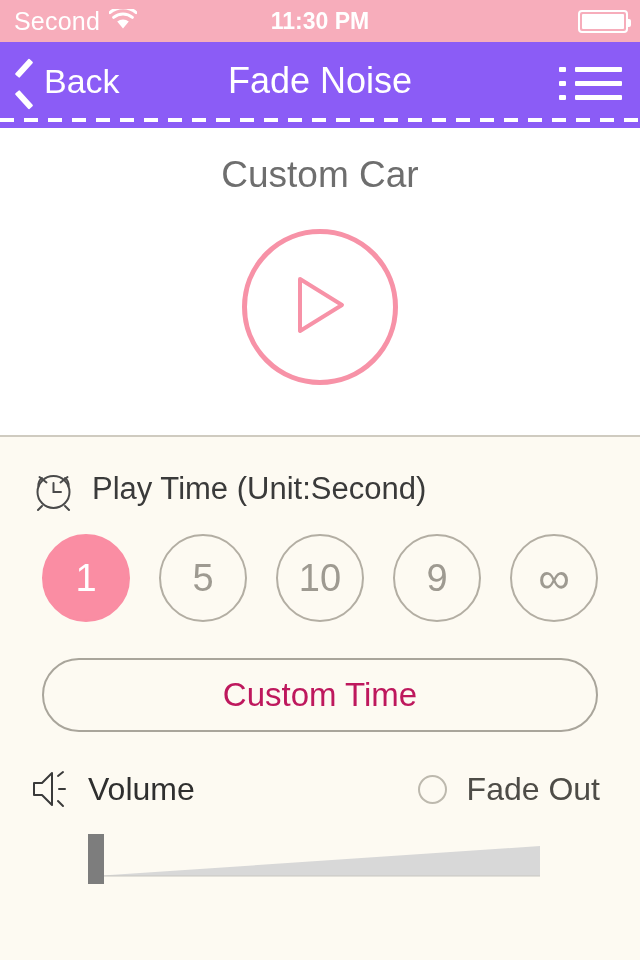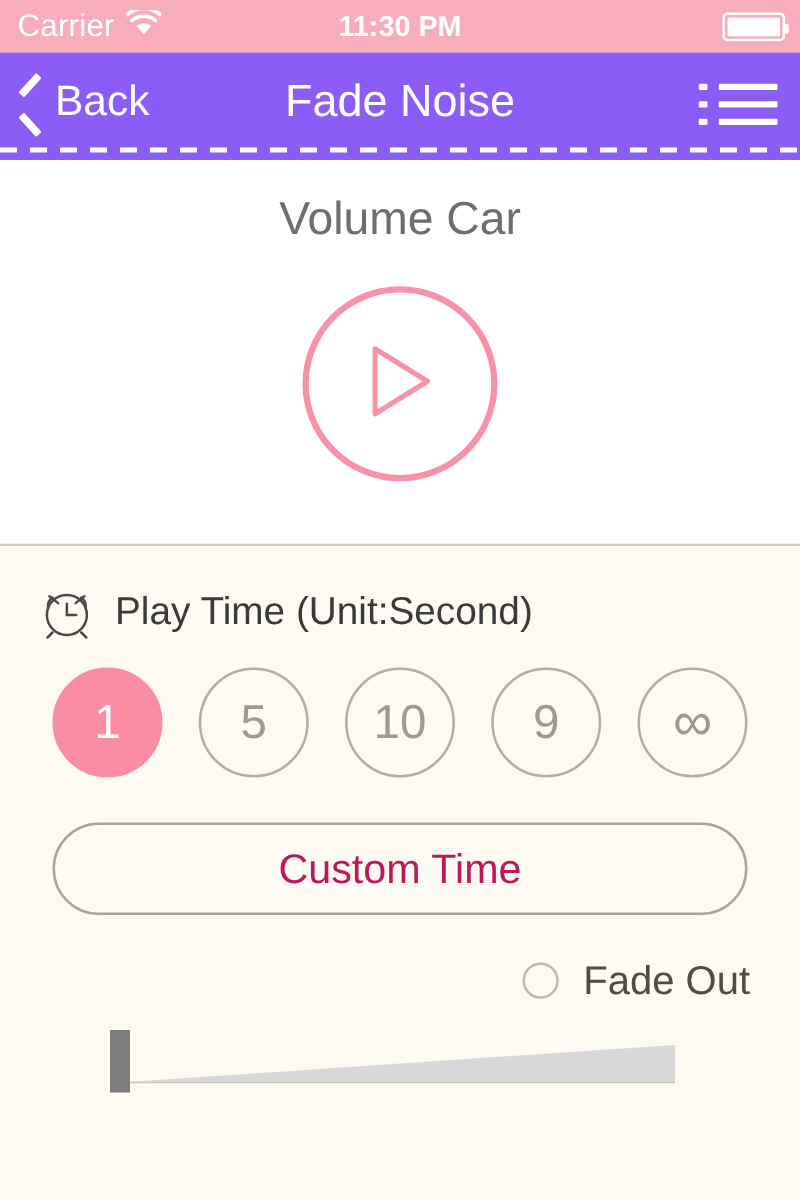--- a/index.html
+++ b/index.html
@@ -352,21 +352,21 @@
     cursor: pointer;
   }
 </style>
 </head>
 <body>
 
 <div class="phone">
 
   <div class="statusbar">
     <div class="sb-left">
-      <span class="sb-carrier">Carrier</span>
+      <span class="sb-carrier">Second</span>
       <span>
         <svg width="28" height="21" viewBox="0 0 28 21">
           <path d="M14 19.5 L8.2 12.6 A9.2 9.2 0 0 1 19.8 12.6 Z" fill="#ffffff"></path>
           <path d="M4.6 8.4 A14.5 14.5 0 0 1 23.4 8.4" stroke="#ffffff" stroke-width="3" fill="none" stroke-linecap="round"></path>
           <path d="M0.9 3.6 A20 20 0 0 1 27.1 3.6" stroke="#ffffff" stroke-width="3" fill="none" stroke-linecap="round"></path>
         </svg>
       </span>
     </div>
     <div class="sb-center">
       <span class="sb-time">11:30 PM</span>
@@ -395,21 +395,21 @@
       </span>
       <span class="menu-row">
         <span class="menu-dot"></span>
         <span class="menu-line"></span>
       </span>
     </div>
     <div class="nav-dash"></div>
   </div>
 
   <div class="player">
-    <div class="sound-name">Volume Car</div>
+    <div class="sound-name">Custom Car</div>
     <div class="play-wrap">
       <div class="play-circle">
         <span>
           <svg width="56" height="62" viewBox="0 0 56 62">
             <path d="M8 5 L50 31 L8 57 Z" fill="none" stroke="#f792a7" stroke-width="4" stroke-linejoin="round"></path>
           </svg>
         </span>
       </div>
     </div>
   </div>
@@ -436,20 +436,31 @@
       <div class="time-opt selected">1</div>
       <div class="time-opt">5</div>
       <div class="time-opt">10</div>
       <div class="time-opt">9</div>
       <div class="time-opt inf">∞</div>
     </div>
 
     <div class="custom-btn">Custom Time</div>
 
     <div class="vol-row">
+      <div class="vol-left">
+        <span class="speaker-icon">
+          <svg width="44" height="42" viewBox="0 0 44 42">
+            <path d="M4 15 L4 27 L12 27 L22 37 L22 5 L12 15 Z" fill="none" stroke="#3a3a3a" stroke-width="2" stroke-linejoin="round"></path>
+            <path d="M28 8 L33 4" stroke="#3a3a3a" stroke-width="2" stroke-linecap="round"></path>
+            <path d="M29 21 L35 21" stroke="#3a3a3a" stroke-width="2" stroke-linecap="round"></path>
+            <path d="M28 33 L33 38" stroke="#3a3a3a" stroke-width="2" stroke-linecap="round"></path>
+          </svg>
+        </span>
+        <span class="vol-label">Volume</span>
+      </div>
       <div class="fade-wrap">
         <span class="radio"></span>
         <span class="fade-label">Fade Out</span>
       </div>
     </div>
 
     <div class="slider-area">
       <svg class="slider-svg" width="640" height="80" viewBox="0 0 640 80">
         <polygon points="95,50 540,20 540,50" fill="#d8d8d8"></polygon>
         <line x1="95" y1="50" x2="540" y2="50" stroke="#c8c6c0" stroke-width="1"></line>

